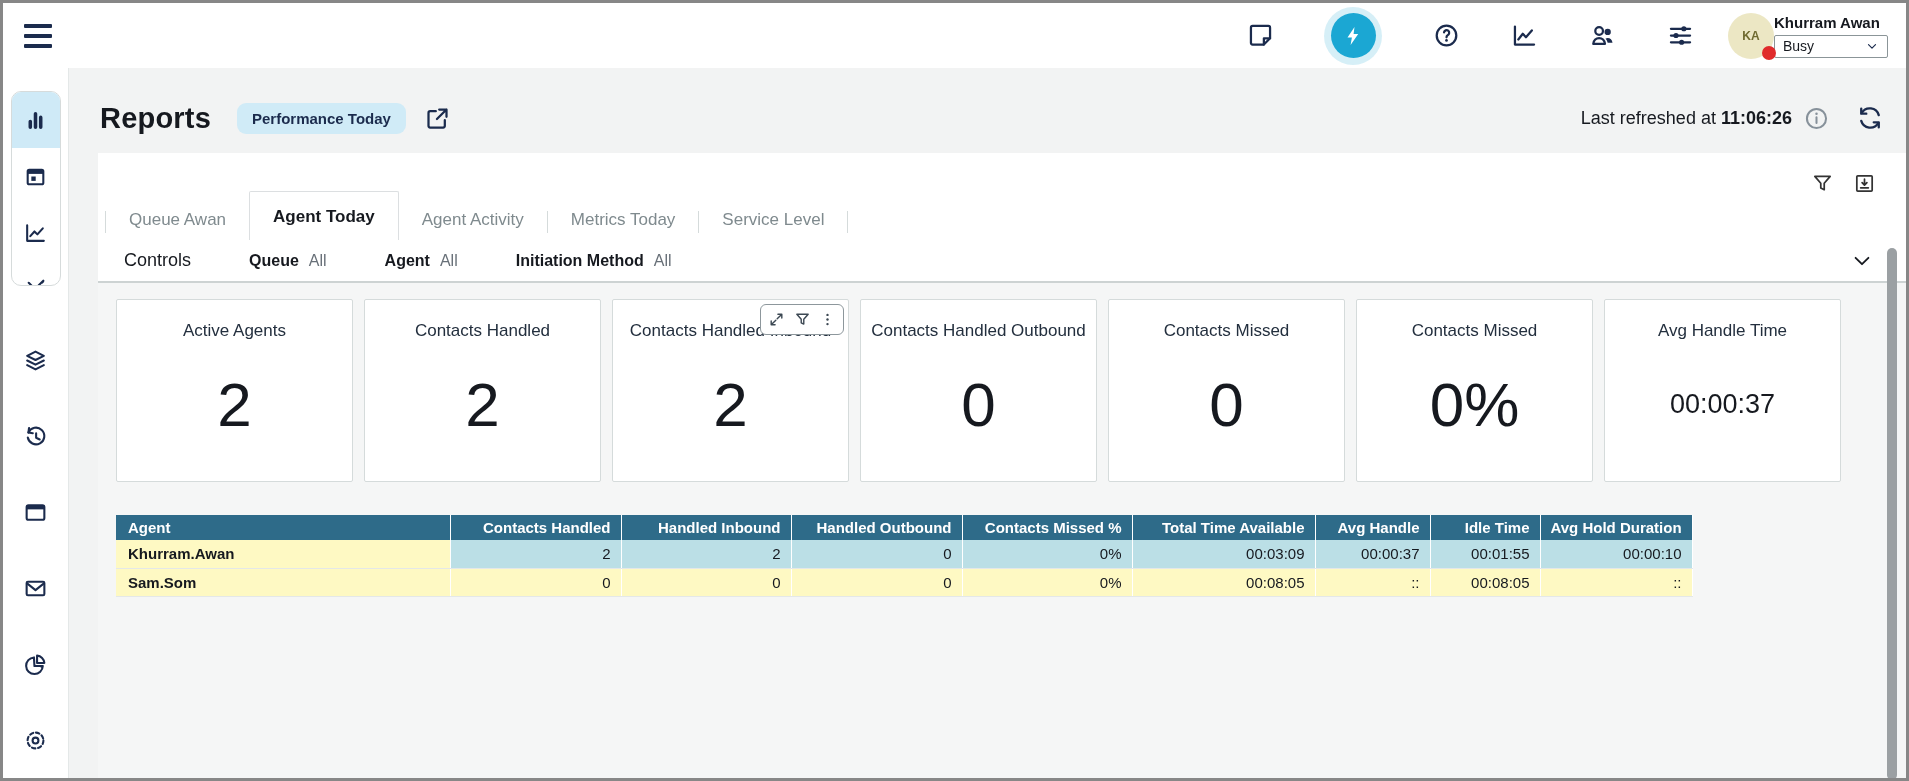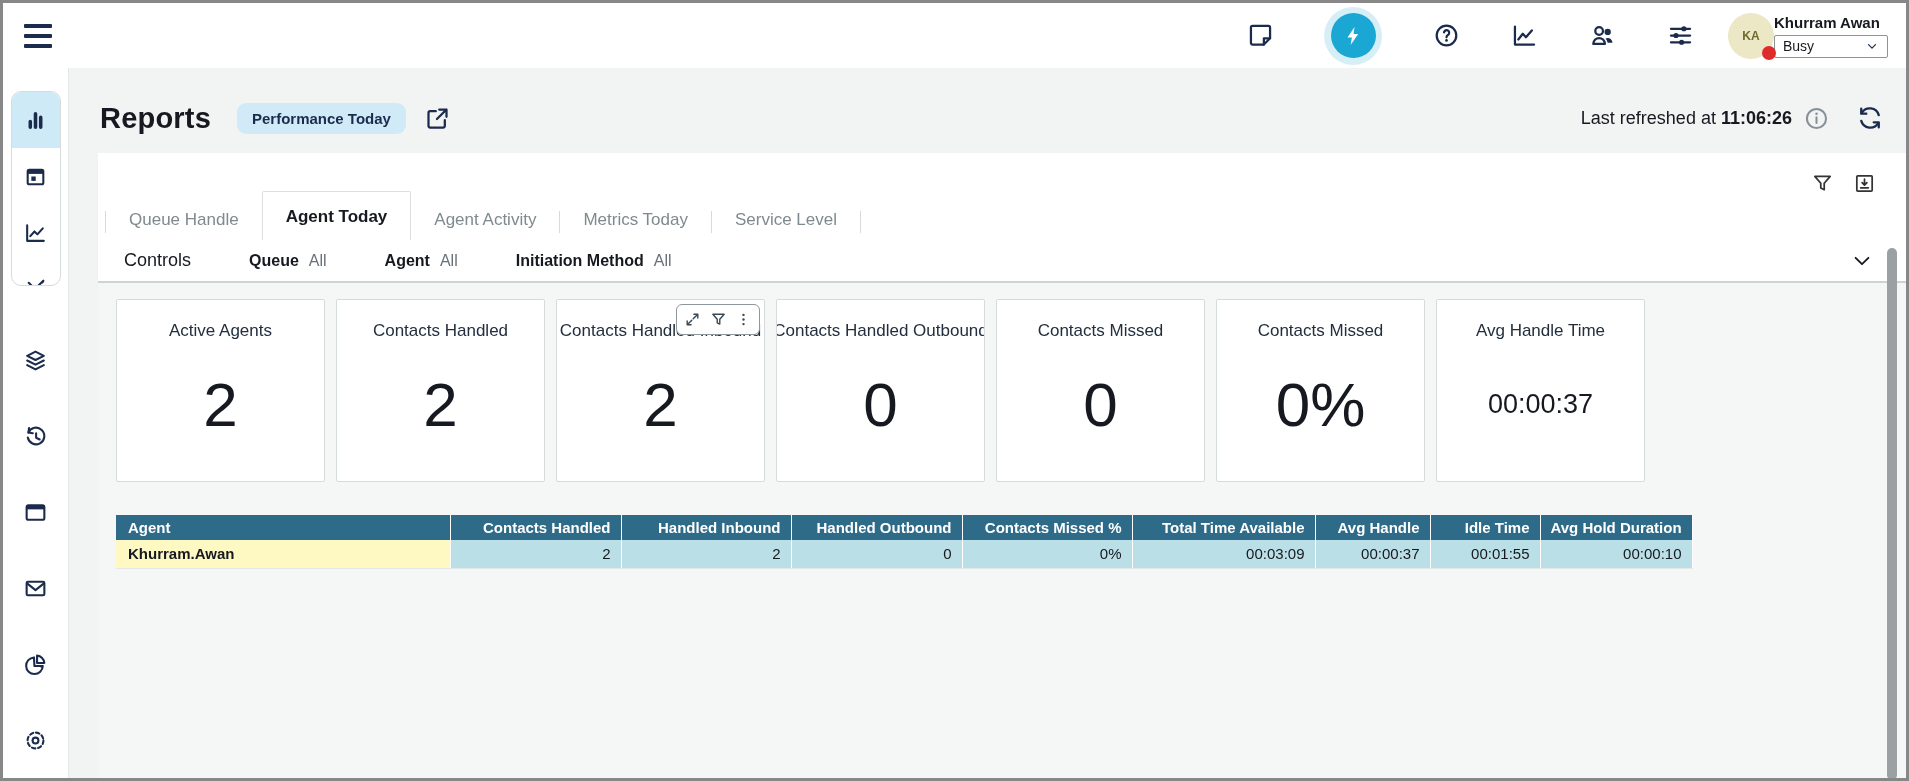--- a/index.html
+++ b/index.html
@@ -65,21 +65,21 @@
   .controls-row { display:flex; align-items:center; height:43px; padding:0 30px 0 18px; border-bottom:2px solid #cdd3d3; }
   .controls-label { font-size:18px; color:#16191f;margin-left:8px; }
   .filter-chip { margin-left:58px; font-size:16px; cursor:pointer; white-space:nowrap; }
   .filter-chip .f-name { font-weight:bold; color:#16191f; }
   .filter-chip .f-val { color:#687078; margin-left:10px; }
   .controls-spacer { flex:1; }
   .chevron-btn svg { width:22px; height:22px; }
 
   .tab-content { flex:1; background:#f5f6f6; padding:16px 0 0 18px; }
   .cards-row { display:flex; gap:11px; }
-  .card { position:relative; width:209px; height:183px; background:#fff; border:1px solid #d5dbdb; border-radius:2px;
+  .card { position:relative; width:237px; height:183px; background:#fff; border:1px solid #d5dbdb; border-radius:2px;
           display:flex; flex-direction:column; align-items:center; overflow:hidden; }
   .card-title { margin-top:21px; font-size:17px; color:#232f3e; white-space:nowrap; }
   .card-value-wrap { flex:1; display:flex; align-items:center; justify-content:center; padding-bottom:14px; }
   .card-value { font-size:62px; color:#16191f; font-weight:400; }
   .card-value.small { font-size:27px; }
   .card-toolbar { position:absolute; top:4px; right:4px; width:84px; height:31px; background:#fff;
                   border:1px solid #8d979c; border-radius:6px; display:flex; align-items:center; justify-content:space-evenly; }
   .card-toolbar .icon-btn { width:20px; height:20px; }
   .card-toolbar svg { width:17px; height:17px; }
 
@@ -287,21 +287,21 @@
           <span class="icon-btn">
             <svg viewBox="0 0 24 24">
                 <rect x="4" y="4" width="16" height="16" rx="1" fill="none" stroke="#333" stroke-width="1.8"></rect>
                 <path d="M12 7.5v6M9.5 11 12 13.7 14.5 11M8 16.5h8" fill="none" stroke="#333" stroke-width="1.8" stroke-linecap="round" stroke-linejoin="round"></path>
               </svg>
           </span>
         </div>
 
         <div class="tabs-row">
           <span class="tab-sep"></span>
-          <span class="tab">Queue Handle</span>
+          <span class="tab">Queue Awan</span>
           <span class="tab active">Agent Today</span>
           <span class="tab">Agent Activity</span>
           <span class="tab-sep"></span>
           <span class="tab">Metrics Today</span>
           <span class="tab-sep"></span>
           <span class="tab">Service Level</span>
           <span class="tab-sep"></span>
         </div>
 
         <div class="controls-row">
@@ -418,20 +418,31 @@
                 <td>Khurram.Awan</td>
                 <td class="hl">2</td>
                 <td class="hl">2</td>
                 <td class="hl">0</td>
                 <td class="hl">0%</td>
                 <td class="hl">00:03:09</td>
                 <td class="hl">00:00:37</td>
                 <td class="hl">00:01:55</td>
                 <td class="hl">00:00:10</td>
               </tr>
+              <tr>
+                <td>Sam.Som</td>
+                <td>0</td>
+                <td>0</td>
+                <td>0</td>
+                <td>0%</td>
+                <td>00:08:05</td>
+                <td>::</td>
+                <td>00:08:05</td>
+                <td>::</td>
+              </tr>
             </tbody>
           </table>
         </div>
       </div>
     </div>
   </div>
 
   <div class="scroll-thumb"></div>
 </div>
 

